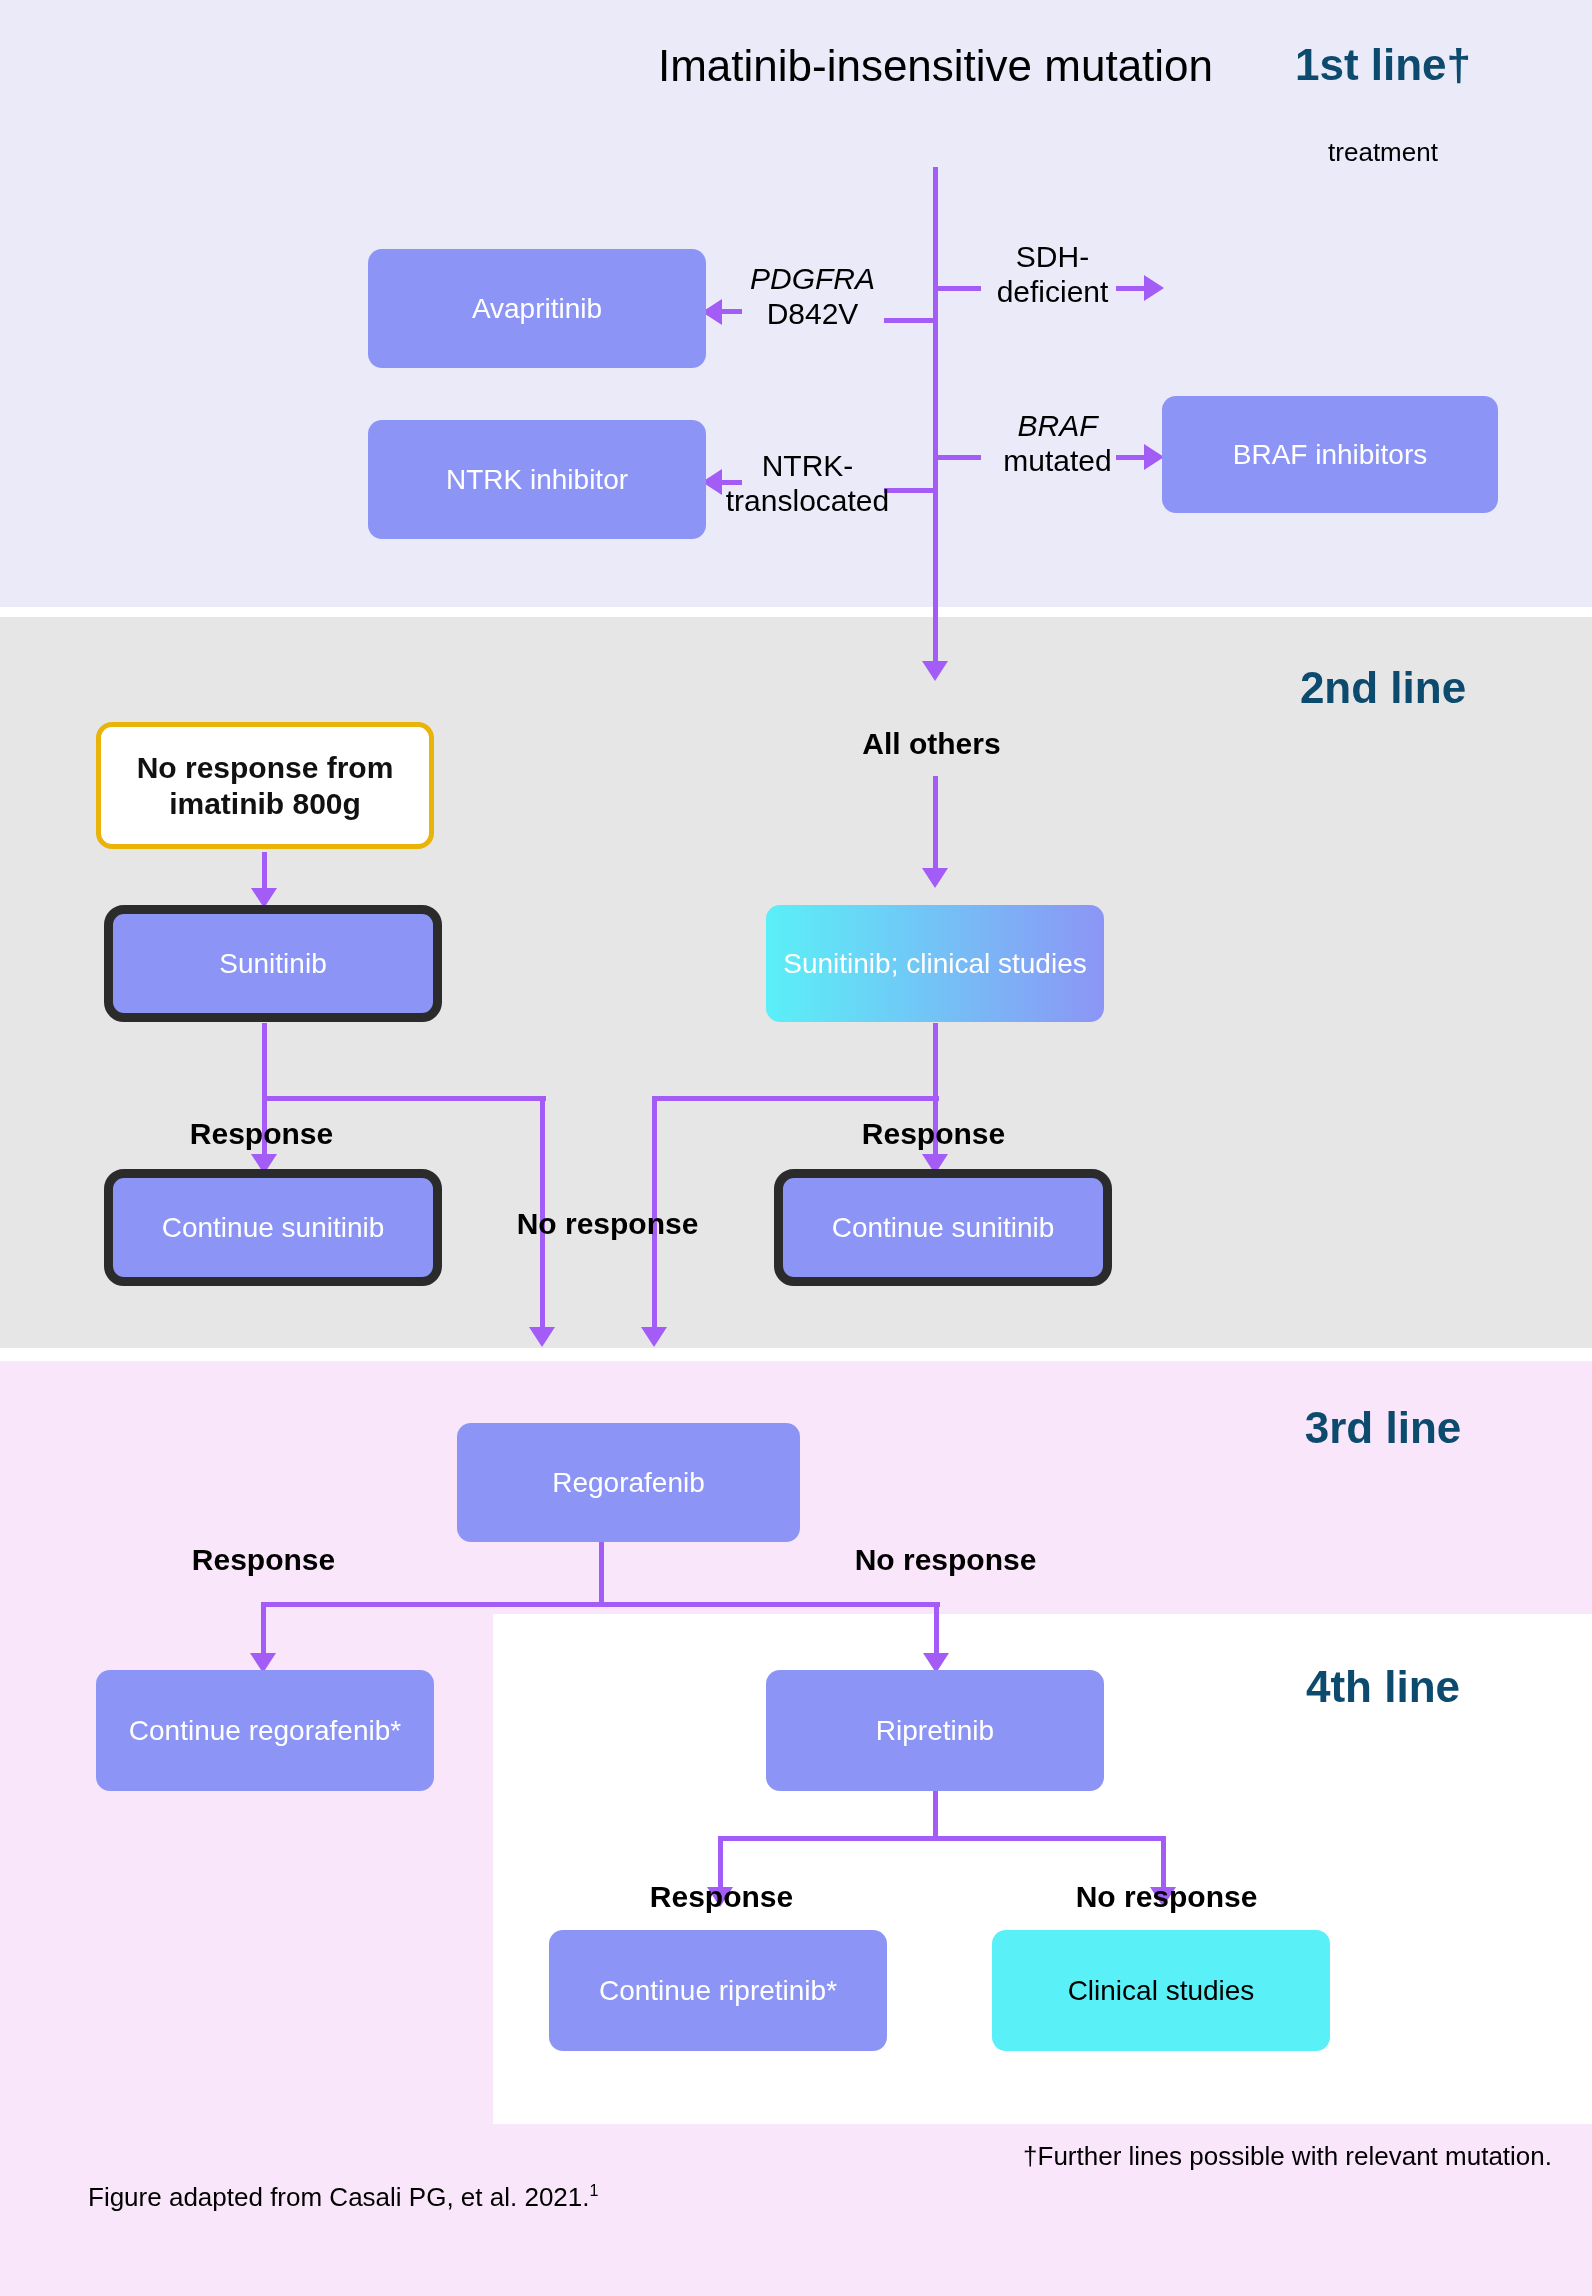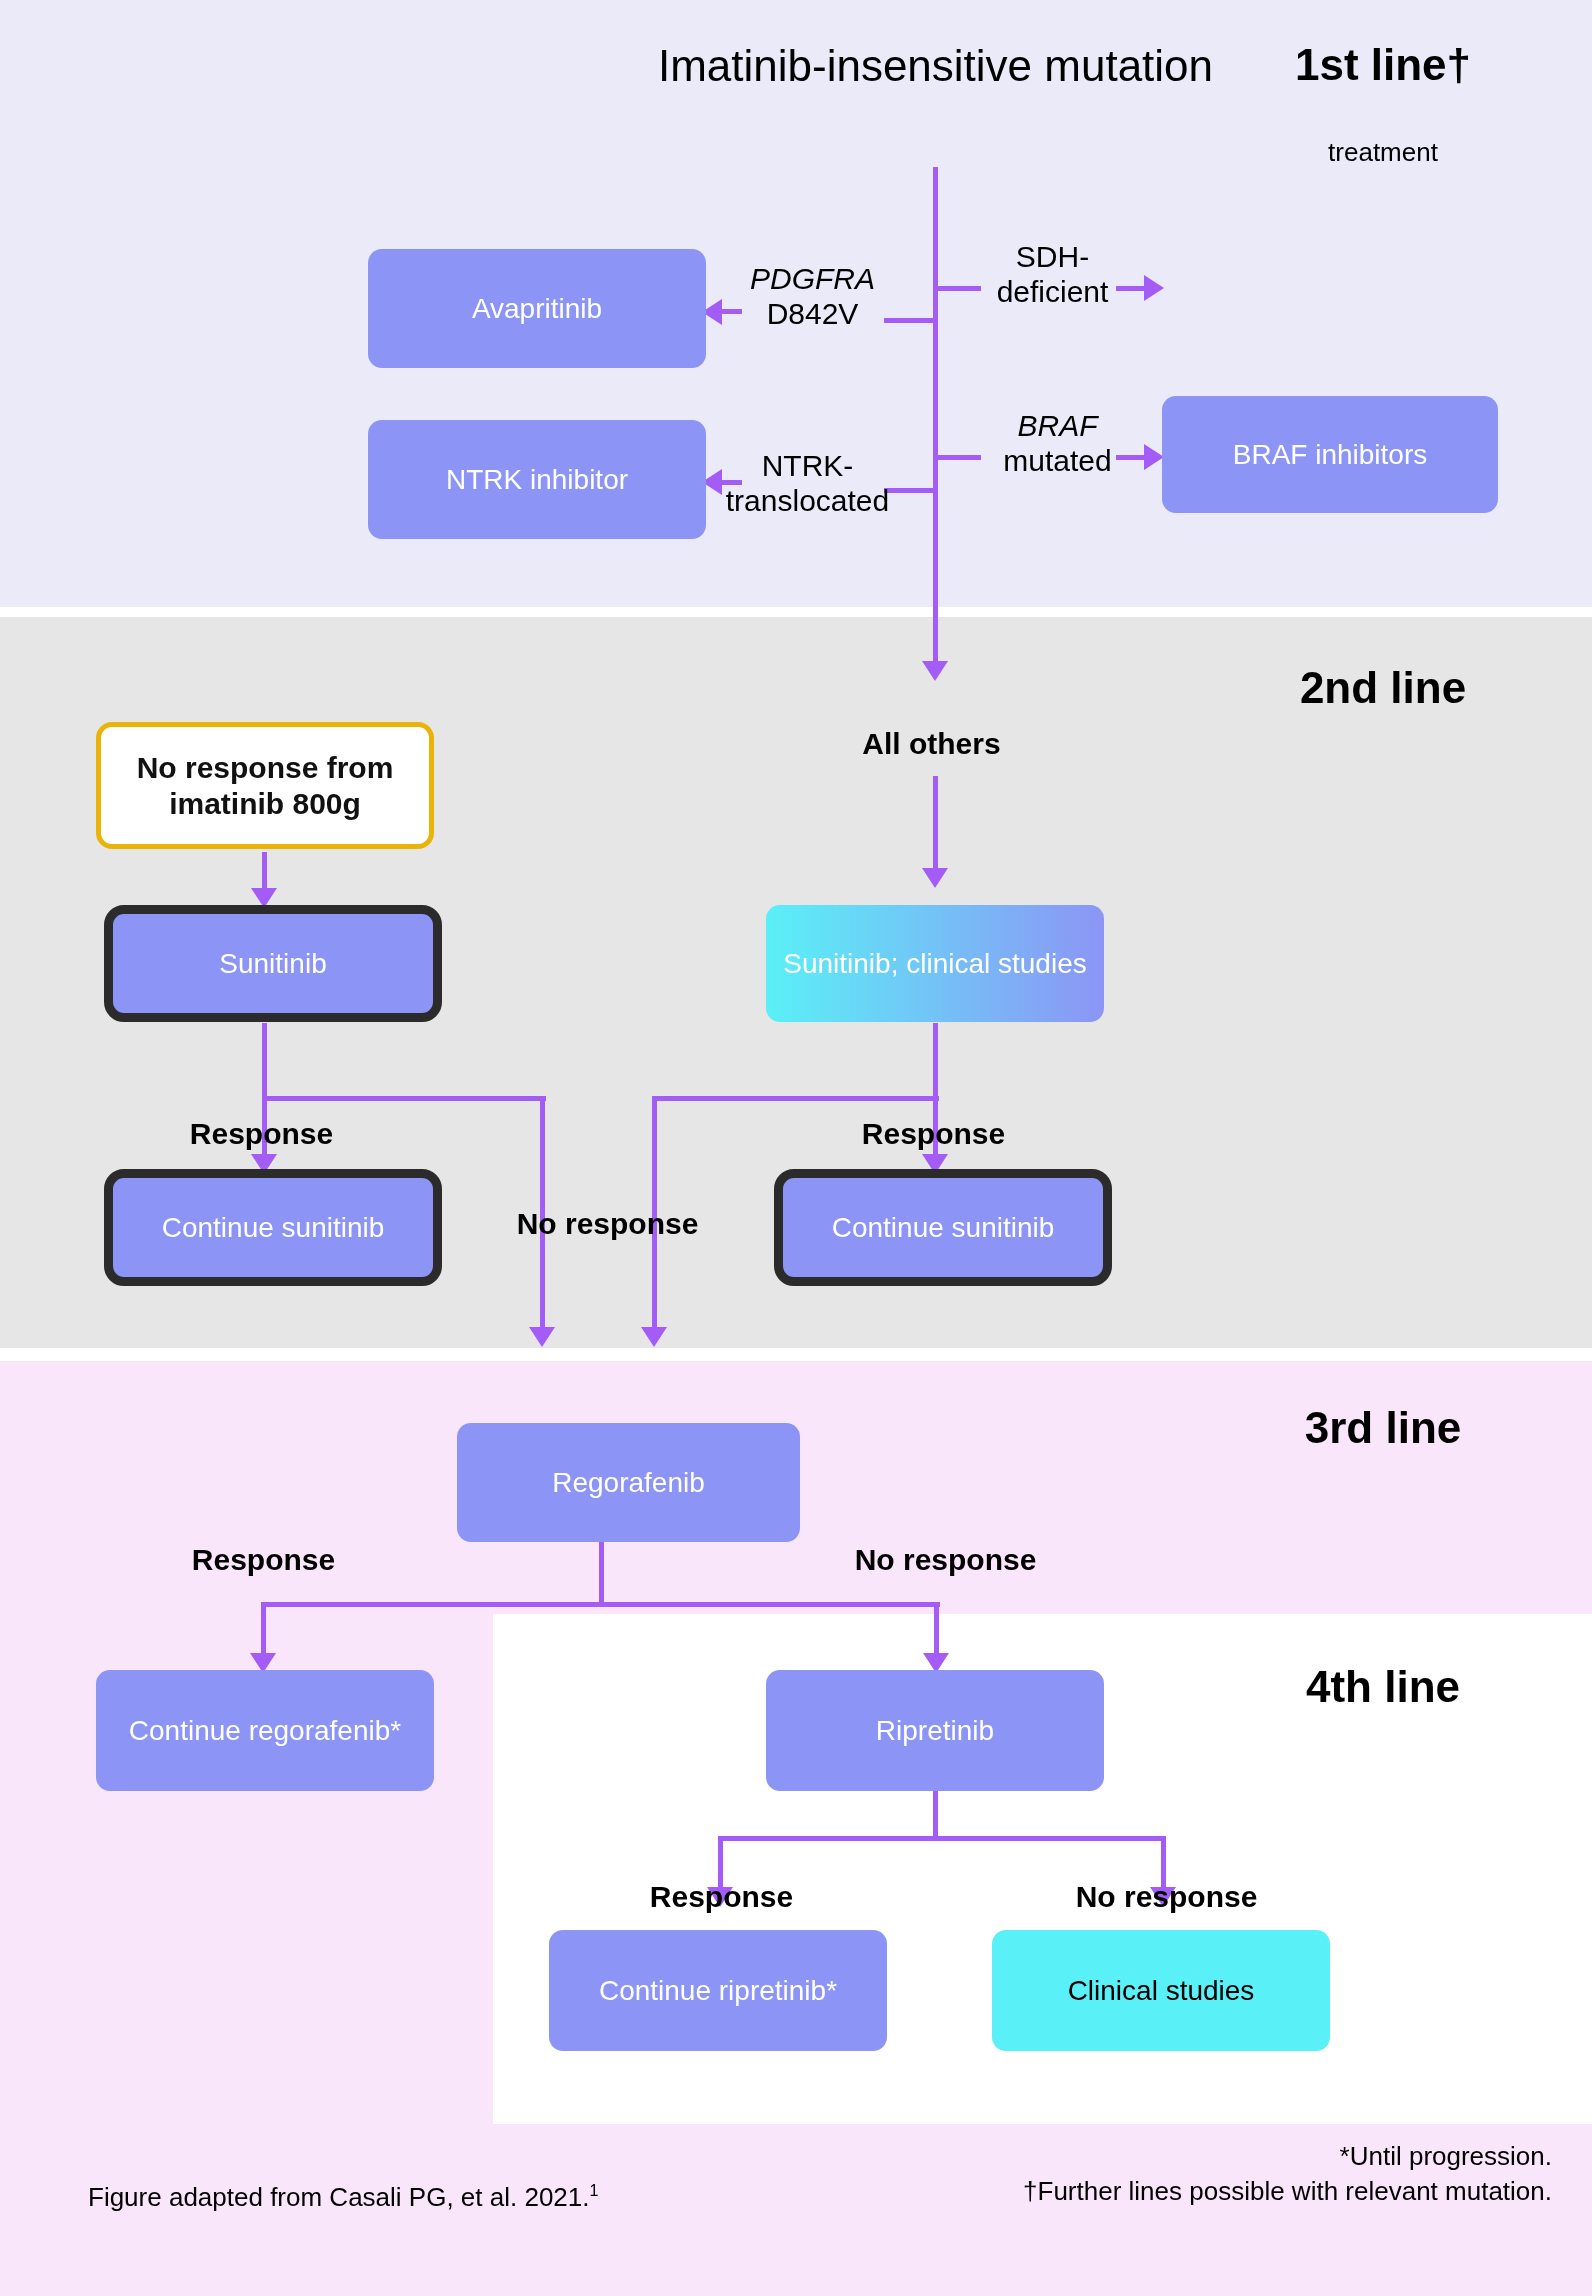--- a/index.html
+++ b/index.html
@@ -13,21 +13,21 @@
 
   
   .band{position:absolute;left:0;width:1592px;}
   #band-1st{top:0;height:607px;background:#eaeaf9;}
   #band-2nd{top:617px;height:731px;background:#e6e6e6;}
   #band-3rd{top:1361px;height:935px;background:#fae6fa;}
   #panel-4th{position:absolute;left:493px;top:1614px;width:1099px;height:510px;background:#ffffff;}
 
   
   .band-head{
-    position:absolute;font-weight:bold;color:#000000;
+    position:absolute;font-weight:bold;color:#0c4a6e;
     text-align:center;line-height:1.05;white-space:nowrap;
   }
   #head-1st{left:1174px;top:42px;width:418px;font-size:44px;}
   #head-1st-sub{position:absolute;left:1174px;top:137px;width:418px;
     text-align:center;font-size:26px;color:#000;}
   #head-2nd{left:1194px;top:665px;width:378px;font-size:44px;}
   #head-3rd{left:1194px;top:1405px;width:378px;font-size:44px;}
   #head-4th{left:1194px;top:1664px;width:378px;font-size:44px;}
 
   
@@ -221,18 +221,17 @@
   <div class="node purple" style="left:549px;top:1930px;width:338px;height:121px;">
     <span>Continue ripretinib*</span>
   </div>
   <div class="node cyan" style="left:992px;top:1930px;width:338px;height:121px;">
     <span>Clinical studies</span>
   </div>
 
   <div id="foot-left"><span>Figure adapted from Casali PG, et al. 2021.</span><sup>1</sup></div>
 
   <div id="foot-right">
-    <div>*Until progression.</div>
     <div>†Further lines possible with relevant mutation.</div>
   </div>
 
 </div>
 
 
 </body></html>

